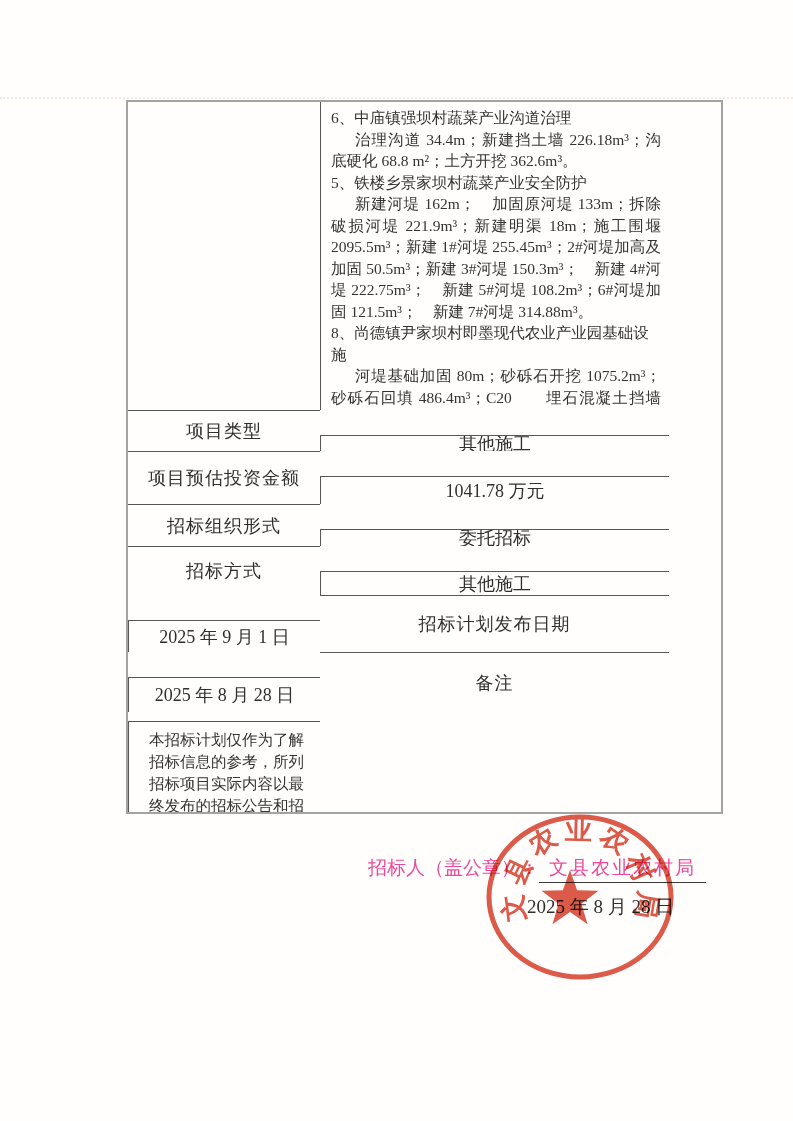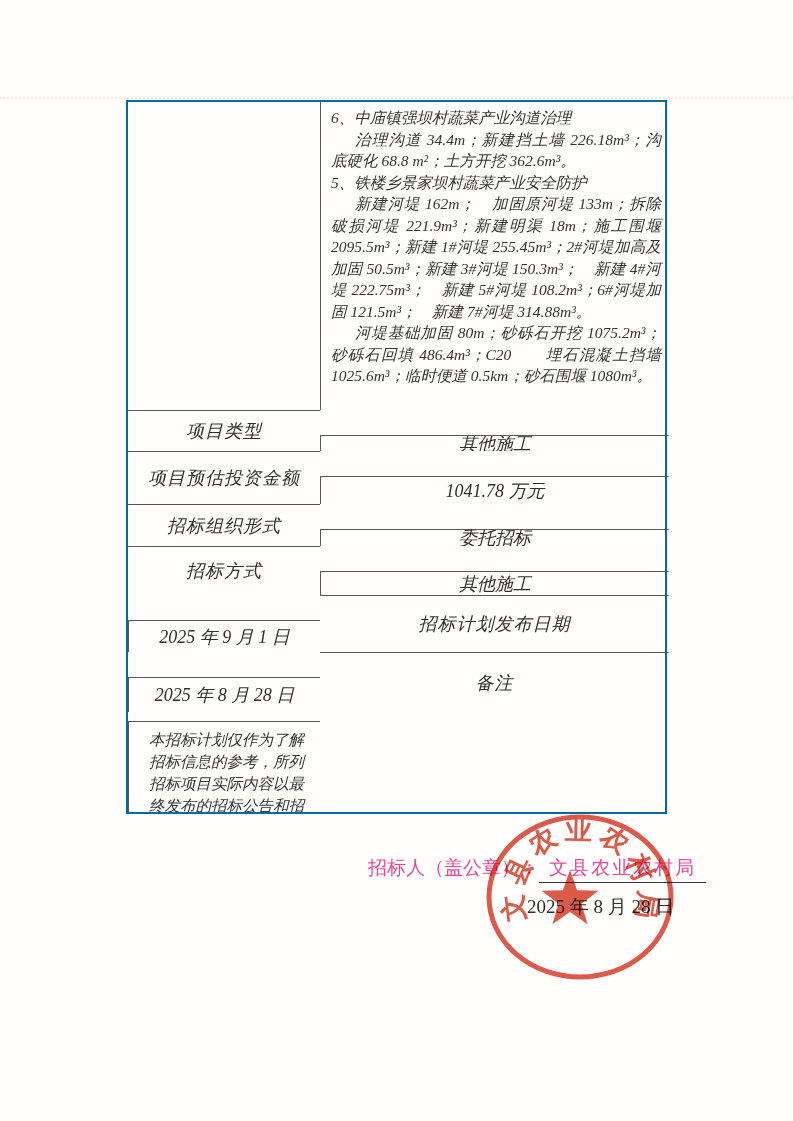--- a/index.html
+++ b/index.html
@@ -24,27 +24,26 @@
     width: 100%;
     height: 0;
     border-top: 2px dotted #efe7d4;
     opacity: 0.8;
   }
   
   .doc-table {
     position: absolute;
     left: 126px;
     top: 100px;
-    width: 541px;
+    width: 597px;
     display: grid;
     grid-template-columns: 192px 349px;
     grid-template-rows: 308px 41px 53px 42px 49px 57px 60px 100px;
-    border: 2px solid #0369a1;
+    border: 2px solid #a3a3a3;
     box-sizing: border-box;
-    font-style: italic;
   }
   .cell {
     box-sizing: border-box;
     border-top: 1.5px solid #585858;
     overflow: hidden;
   }
   .row1 { border-top: none; }
   .col2 { border-left: 1.5px solid #585858; }
   .cell.label {
     display: flex;
@@ -127,20 +126,21 @@
   <div class="artifact-line"></div>
 
   <div class="doc-table">
 
     <div class="cell row1"></div>
     <div class="cell row1 col2 content">
         <div class="item-heading">6、中庙镇强坝村蔬菜产业沟道治理</div>
         <div class="item-detail">治理沟道 34.4m；新建挡土墙 226.18m³；沟底硬化 68.8 m²；土方开挖 362.6m³。</div>
         <div class="item-heading">5、铁楼乡景家坝村蔬菜产业安全防护</div>
         <div class="item-detail">新建河堤 162m；　加固原河堤 133m；拆除破损河堤 221.9m³；新建明渠 18m；施工围堰 2095.5m³；新建 1#河堤 255.45m³；2#河堤加高及加固 50.5m³；新建 3#河堤 150.3m³；　新建 4#河堤 222.75m³；　新建 5#河堤 108.2m³；6#河堤加固 121.5m³；　新建 7#河堤 314.88m³。</div>
+        <div class="item-heading">8、尚德镇尹家坝村即墨现代农业产业园基础设施</div>
         <div class="item-detail">河堤基础加固 80m；砂砾石开挖 1075.2m³；　砂砾石回填 486.4m³；C20　　埋石混凝土挡墙 1025.6m³；临时便道 0.5km；砂石围堰 1080m³。</div>
       </div>
 
     <div class="cell label">项目类型</div>
     <div class="cell col2 value">其他施工</div>
 
     <div class="cell label">项目预估投资金额</div>
     <div class="cell col2 value">1041.78 万元</div>
 
     <div class="cell label">招标组织形式</div>

